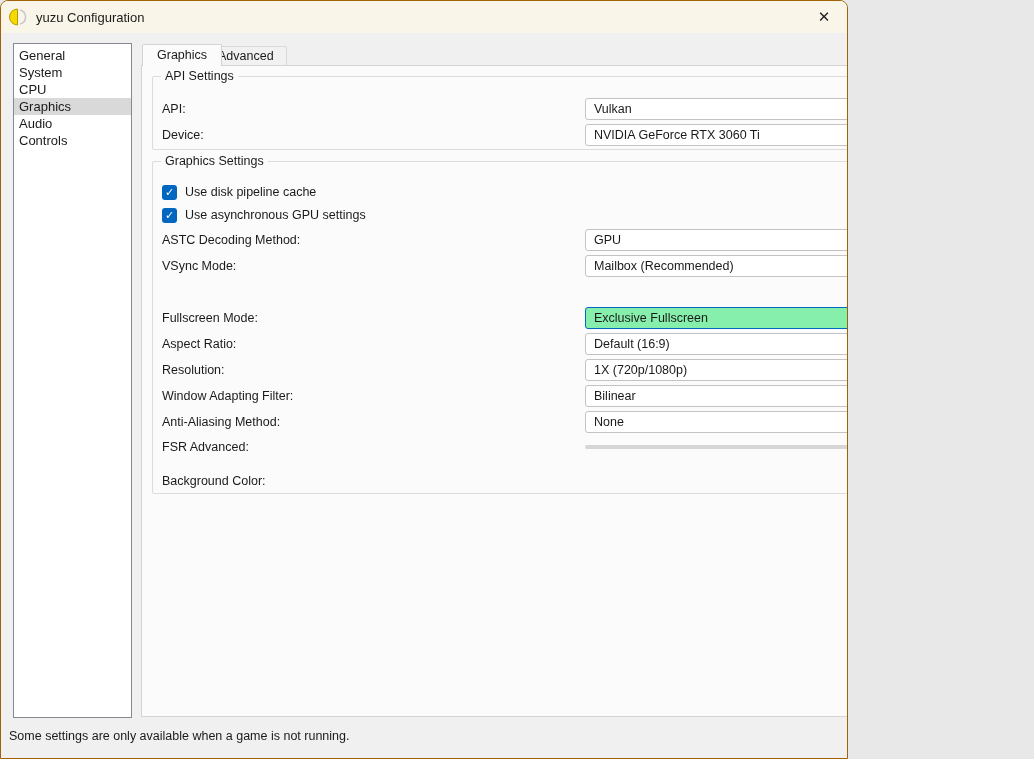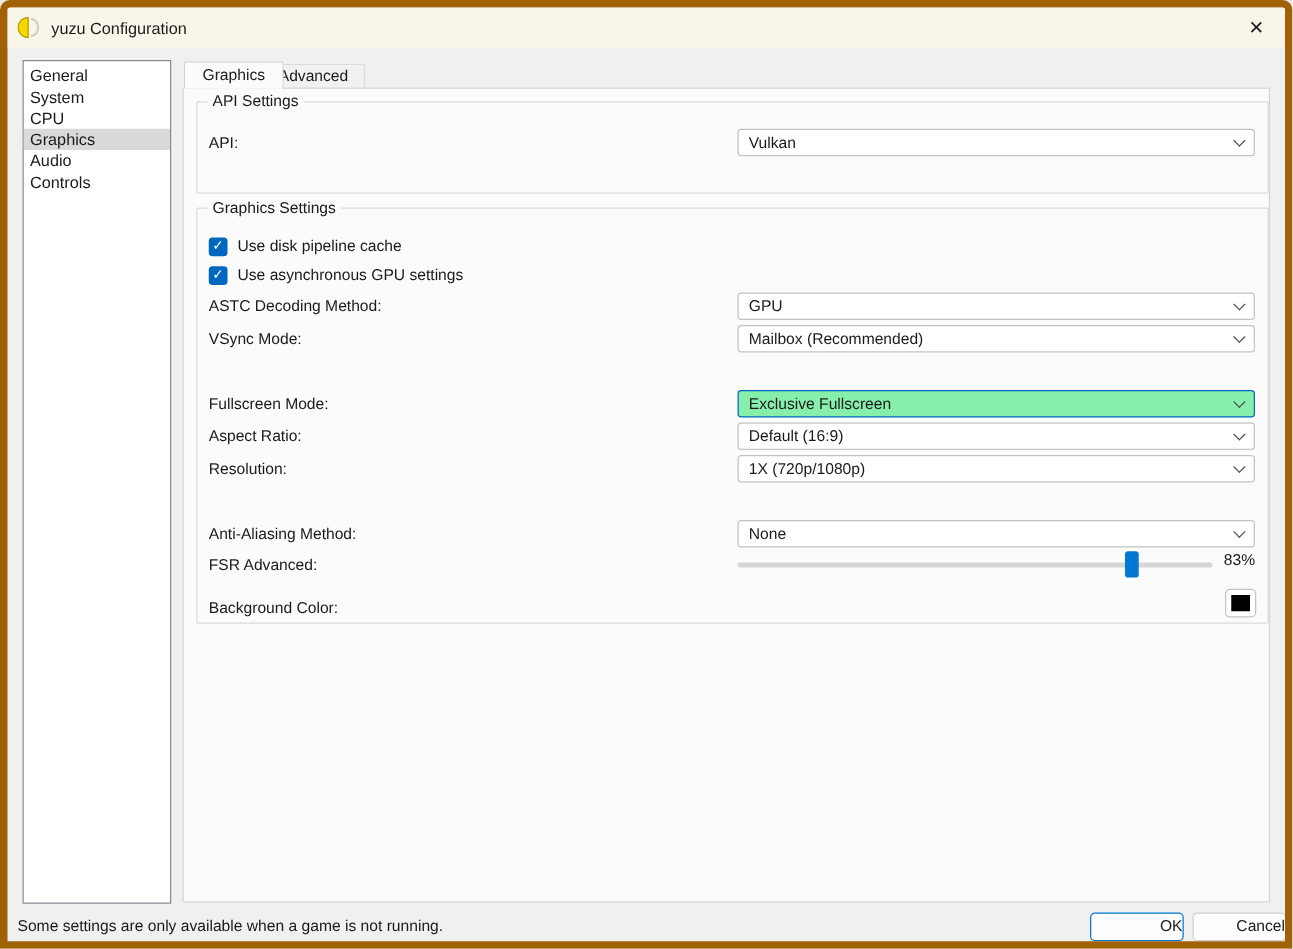--- a/index.html
+++ b/index.html
@@ -3,23 +3,23 @@
 <meta charset="utf-8">
 <style>
   * { box-sizing: border-box; margin: 0; padding: 0; }
   html,body { width:1034px; height:759px; }
   body {
     font-family: "Liberation Sans", sans-serif;
     color:#1a1a1a;
     background:#e8e8e8;
   }
   .window {
-    position:relative; width:1034px; height:759px;
+    position:relative; width:848px; height:759px;
     background:#f0f0f0;
-    border:6px solid #a16207;
+    border:1px solid #a16207;
     border-radius:8px 8px 0 0;
     overflow:hidden;
   }
   
   .titlebar {
     position:absolute; left:0; top:0; width:100%; height:32px;
     background:#f9f6e9;
     display:flex; align-items:center;
     padding-left:8px;
   }
@@ -153,20 +153,27 @@
     </div>
 
     <div class="row" style="top:32px">
       <span class="lbl">API:</span>
       <div class="combo">
         <span class="combo-val">Vulkan</span>
         <span class="chev"></span>
       </div>
     </div>
 
+    <div class="row" style="top:58px">
+      <span class="lbl">Device:</span>
+      <div class="combo">
+        <span class="combo-val">NVIDIA GeForce RTX 3060 Ti</span>
+        <span class="chev"></span>
+      </div>
+    </div>
 
     <div class="groupbox gb-gfx">
       <span class="legend">Graphics Settings</span>
     </div>
 
     <div class="chkrow" style="top:118px">
       <span class="checkbox">✓</span>
       <span class="chklabel">Use disk pipeline cache</span>
     </div>
     <div class="chkrow" style="top:141px">
@@ -208,20 +215,27 @@
     </div>
 
     <div class="row" style="top:293px">
       <span class="lbl">Resolution:</span>
       <div class="combo">
         <span class="combo-val">1X (720p/1080p)</span>
         <span class="chev"></span>
       </div>
     </div>
 
+    <div class="row" style="top:319px">
+      <span class="lbl">Window Adapting Filter:</span>
+      <div class="combo">
+        <span class="combo-val">Bilinear</span>
+        <span class="chev"></span>
+      </div>
+    </div>
 
     <div class="row" style="top:345px">
       <span class="lbl">Anti-Aliasing Method:</span>
       <div class="combo">
         <span class="combo-val">None</span>
         <span class="chev"></span>
       </div>
     </div>
 
     <div class="row" style="top:371px;height:20px">

